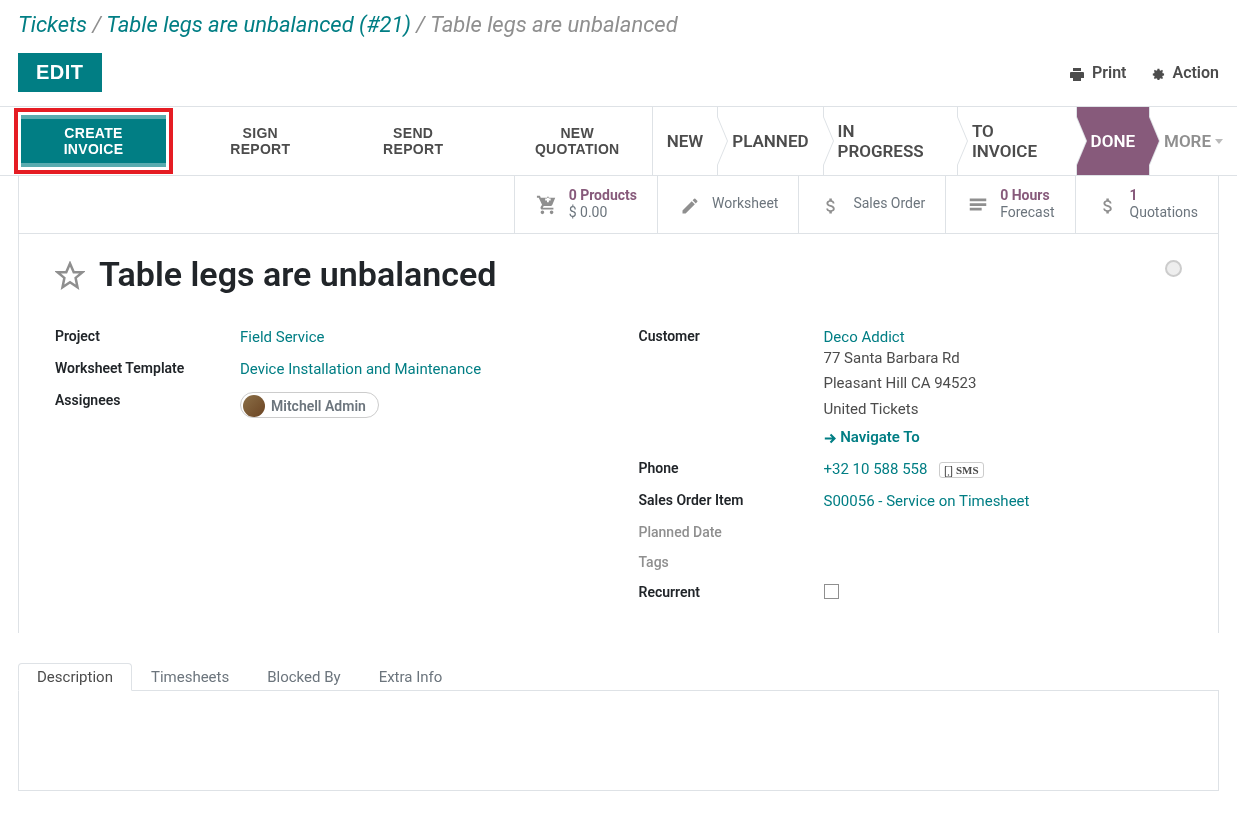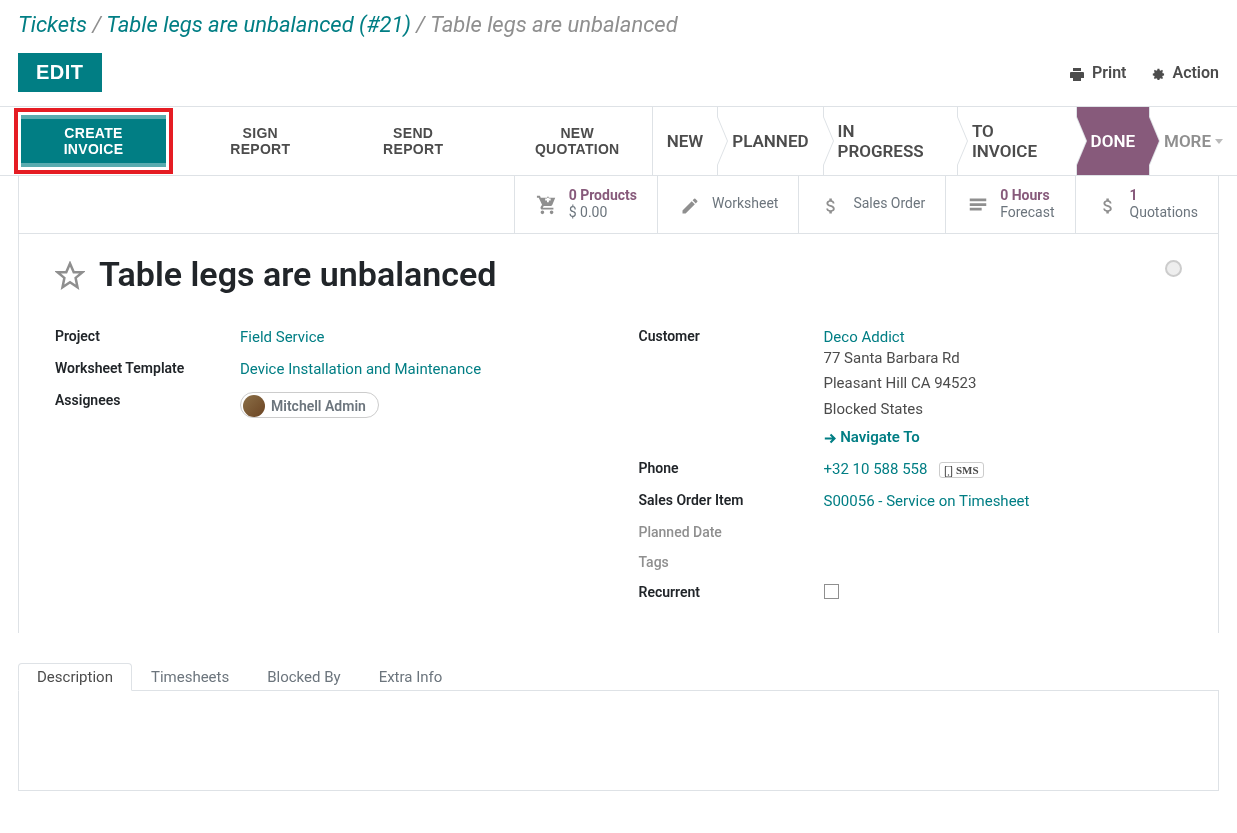--- a/index.html
+++ b/index.html
@@ -204,21 +204,21 @@
       </div>
     </div>
 
     <div class="form-col">
       <div class="form-row">
         <div class="form-label">Customer</div>
         <div class="form-val">
           <a href="#">Deco Addict</a>
           <div class="addr-line">77 Santa Barbara Rd</div>
           <div class="addr-line">Pleasant Hill CA 94523</div>
-          <div class="addr-line">Blocked States</div>
+          <div class="addr-line">United Tickets</div>
           <span class="navigate">
             <svg width="13" height="13" viewBox="0 0 16 16" fill="#017e84">
                 <path d="M1 8h11M8 3l5 5-5 5" stroke="#017e84" stroke-width="2.5" fill="none"></path>
               </svg>
             <span>Navigate To</span>
           </span>
         </div>
       </div>
       <div class="form-row">
         <div class="form-label">Phone</div>

